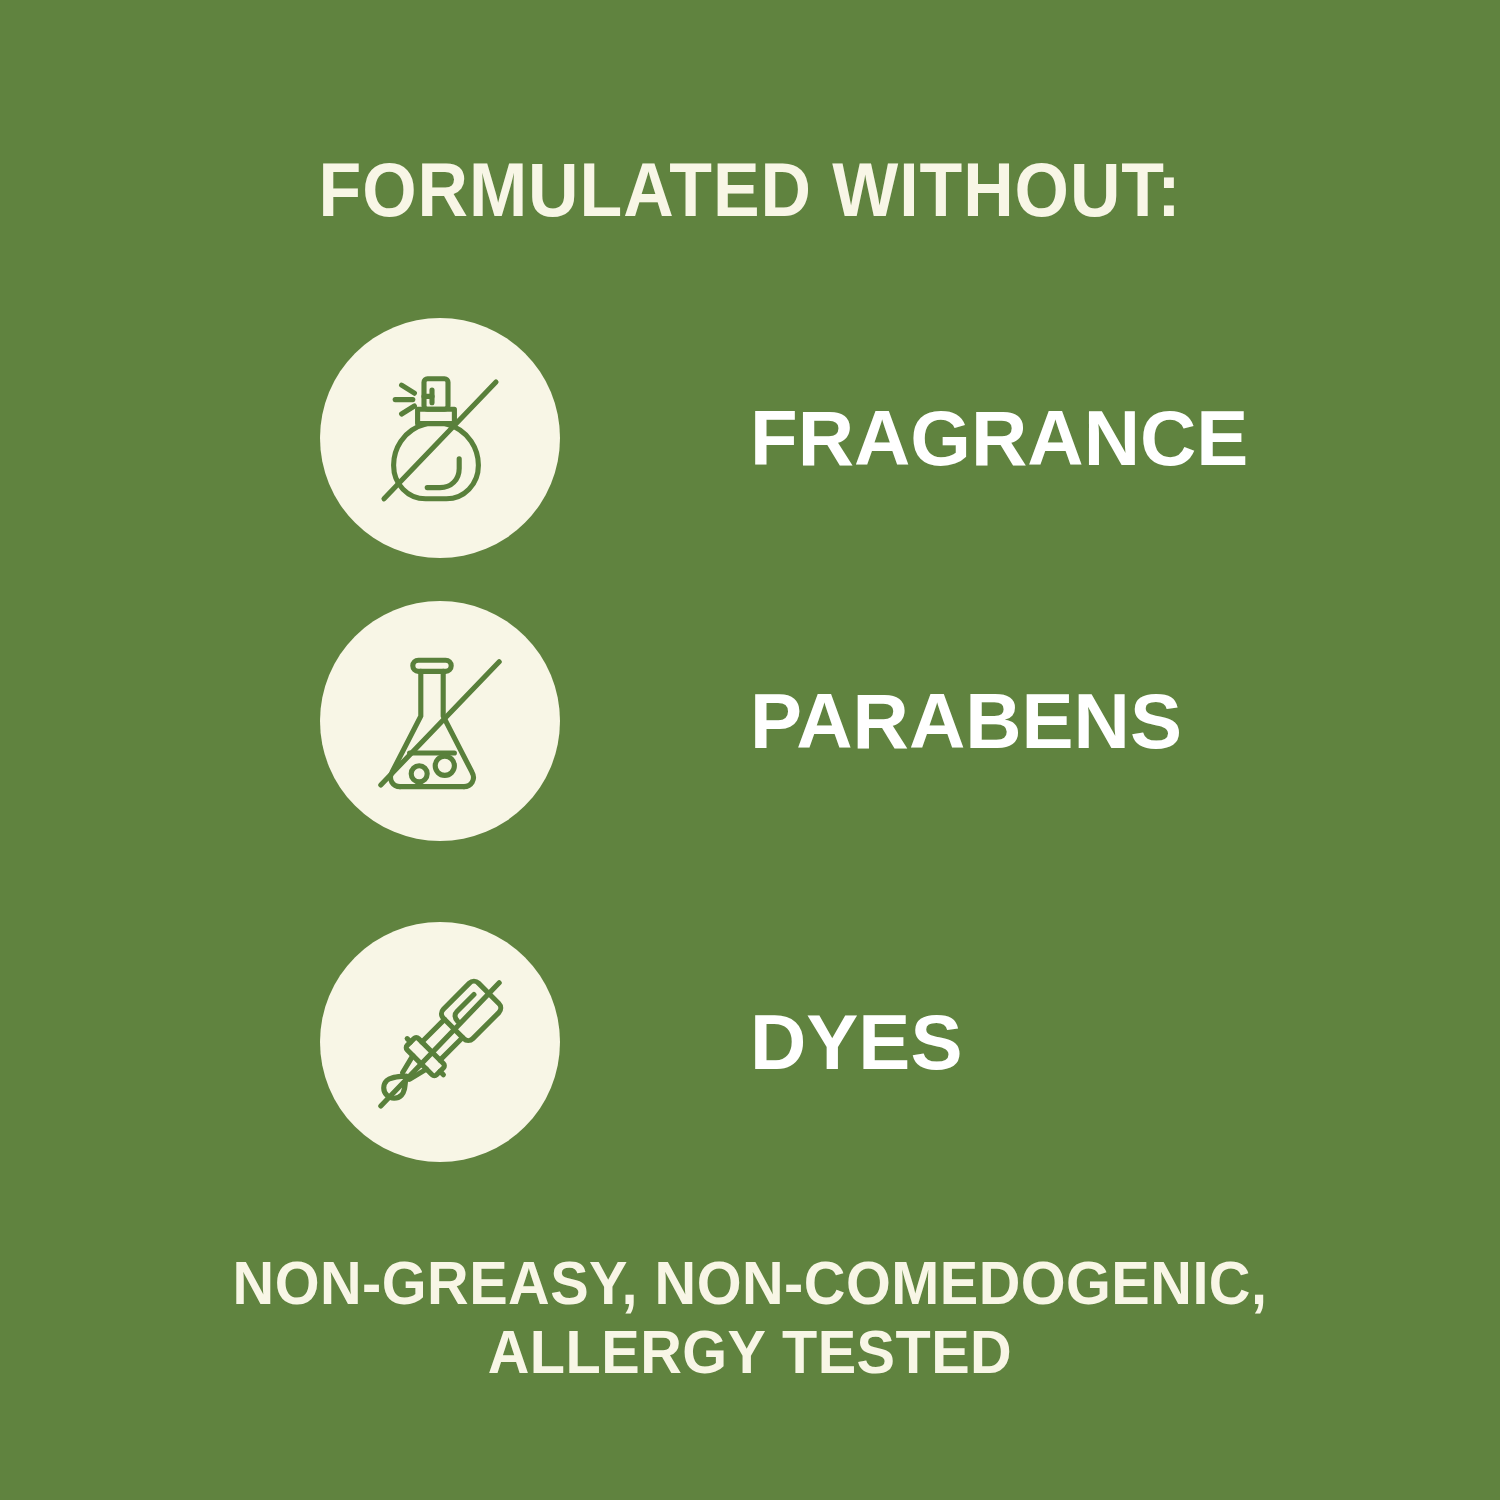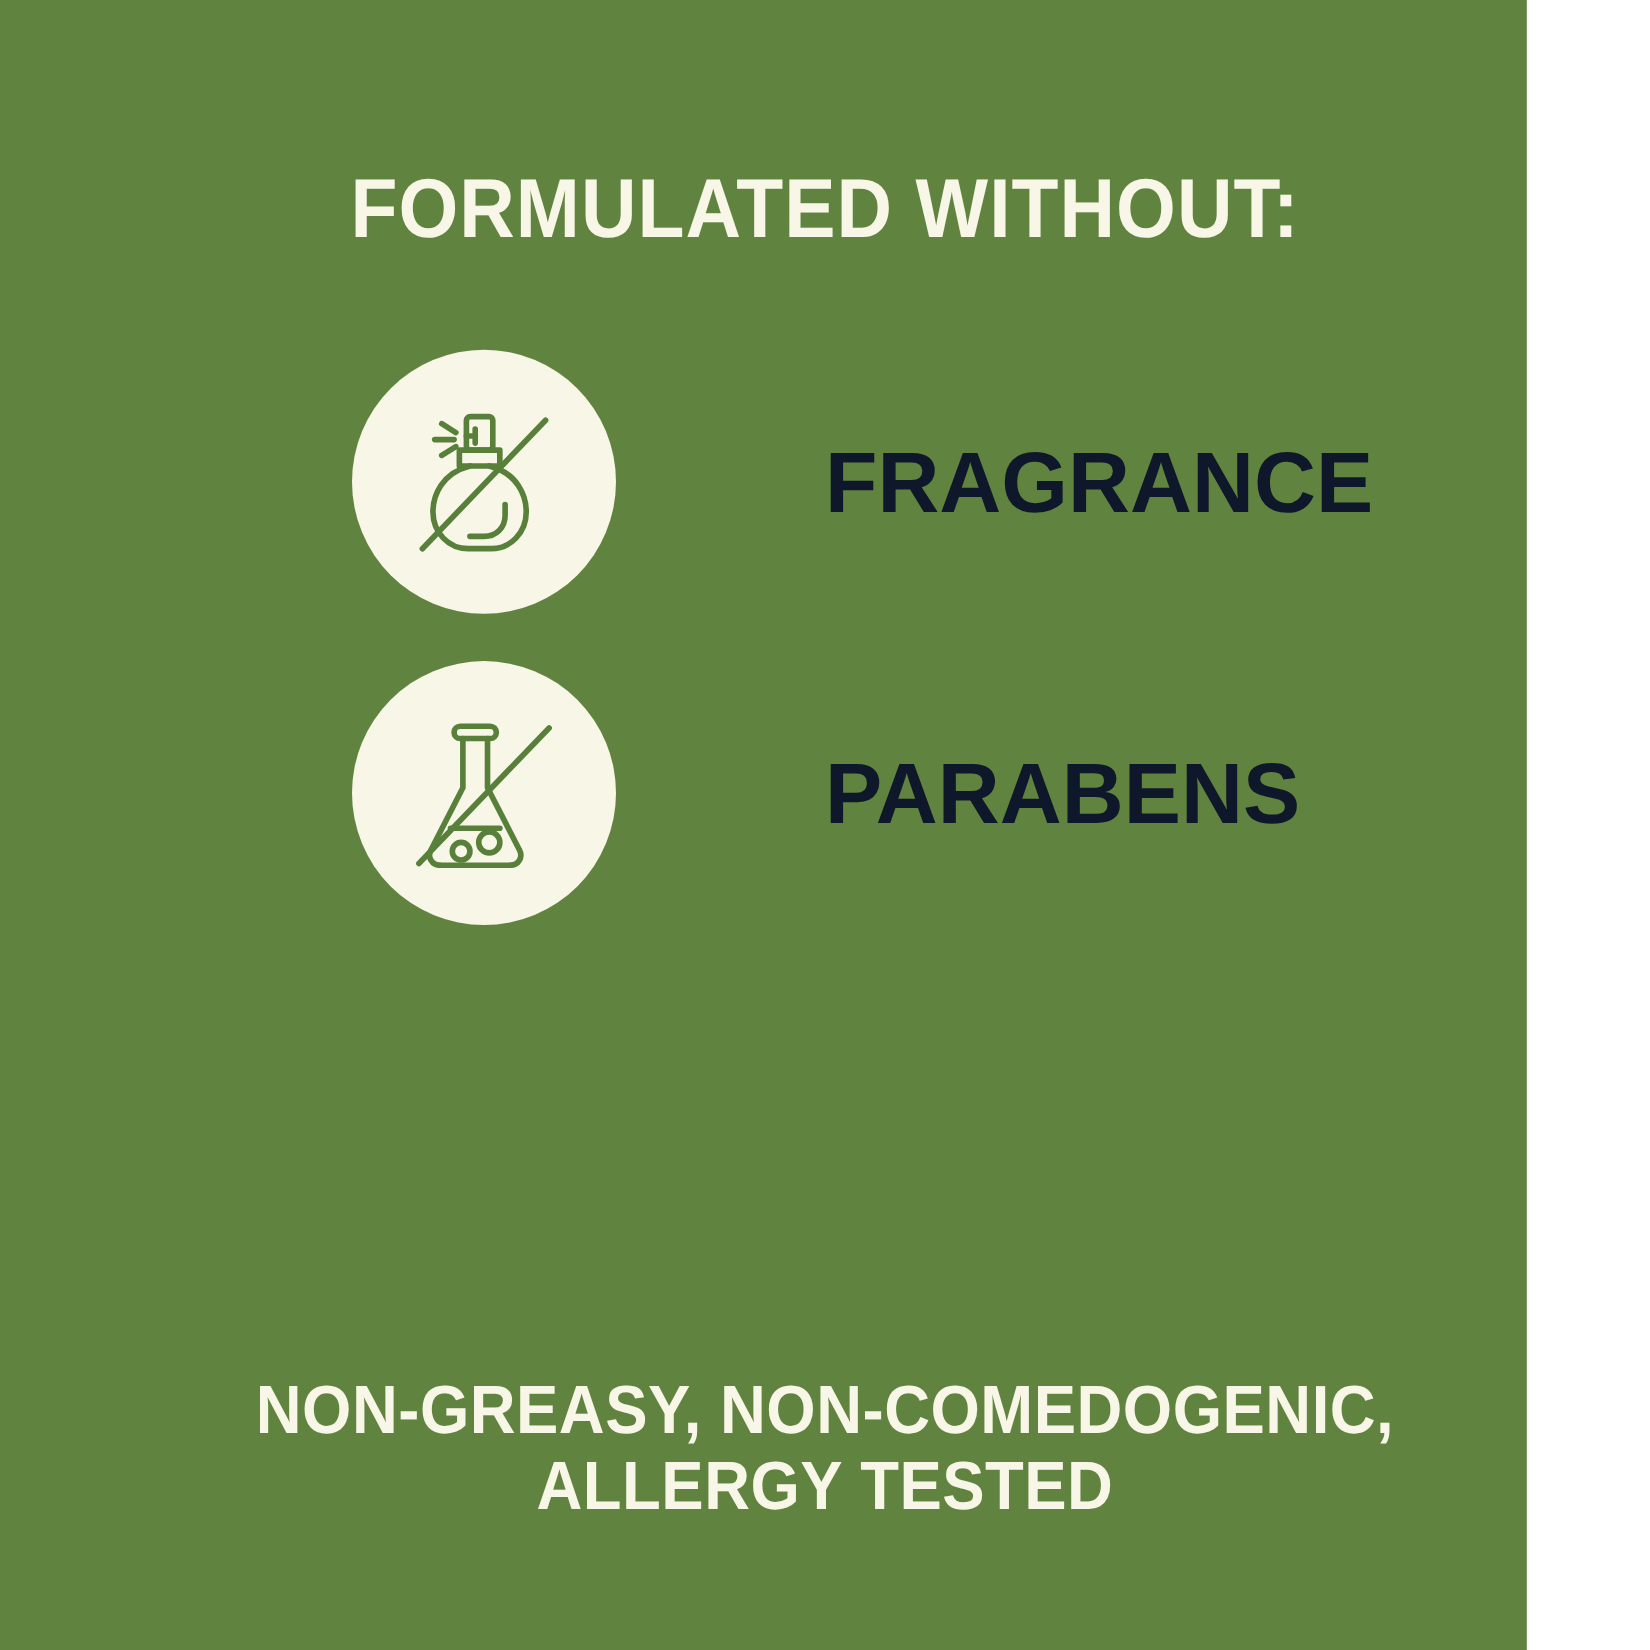--- a/index.html
+++ b/index.html
@@ -8,21 +8,21 @@
     padding: 0;
   }
   body {
     width: 1500px;
     height: 1500px;
     overflow: hidden;
     font-family: "Liberation Sans", sans-serif;
   }
   #infographic {
     position: relative;
-    width: 1388px;
+    width: 1500px;
     height: 1500px;
     background: #60833F;
     box-sizing: border-box;
   }
 
   
   .title {
     position: absolute;
     top: 150px;
     left: 0;
@@ -63,21 +63,21 @@
     justify-content: center;
   }
   .badge svg {
     display: block;
     width: 160px;
     height: 160px;
   }
 
   .row-label {
     margin-left: 190px;
-    color: #0f172a;
+    color: #ffffff;
     font-family: "Liberation Sans", sans-serif;
     font-weight: bold;
     font-size: 78px;
     letter-spacing: 0px;
     line-height: 1;
     white-space: nowrap;
   }
 
   
   .footer {
@@ -146,19 +146,47 @@
           <circle cx="53" cy="78" r="6"></circle>
           <circle cx="37" cy="83" r="5"></circle>
         </g>
 
         <line x1="13" y1="90" x2="87" y2="13" stroke="#59803B" stroke-width="3.2" stroke-linecap="round"></line>
       </svg>
     </div>
     <div class="row-label">PARABENS</div>
   </div>
 
+  <div class="row row-3">
+    <div class="badge">
+      <svg viewBox="0 0 100 100">
+        <g transform="rotate(45 50 50)">
+          <g fill="none" stroke="#59803B" stroke-width="3.2" stroke-linecap="round" stroke-linejoin="round">
+
+            <rect x="37" y="7" width="26" height="31" rx="4"></rect>
+            <path d="M44 14 v15 C44 31.5 46 33 48.5 33"></path>
+
+            <line x1="42" y1="38" x2="42" y2="58"></line>
+            <line x1="58" y1="38" x2="58" y2="58"></line>
+
+            <rect x="37" y="58" width="26" height="10" rx="2"></rect>
+            <line x1="34" y1="63" x2="37" y2="63"></line>
+            <line x1="63" y1="63" x2="66" y2="63"></line>
+
+            <path d="M44 68 L47 80"></path>
+            <path d="M56 68 L53 80"></path>
+
+            <path d="M50 80 C46 85 43.5 87.5 43.5 90.5 C43.5 94.2 46.4 97 50 97 C53.6 97 56.5 94.2 56.5 90.5 C56.5 87.5 54 85 50 80 Z"></path>
+          </g>
+        </g>
+
+        <line x1="13" y1="90" x2="87" y2="13" stroke="#59803B" stroke-width="3.2" stroke-linecap="round"></line>
+      </svg>
+    </div>
+    <div class="row-label">DYES</div>
+  </div>
 
   <div class="footer">
     <span class="footer-line">NON-GREASY, NON-COMEDOGENIC,</span>
     <span class="footer-line">ALLERGY TESTED</span>
   </div>
 
 </div>
 
 </body></html>

